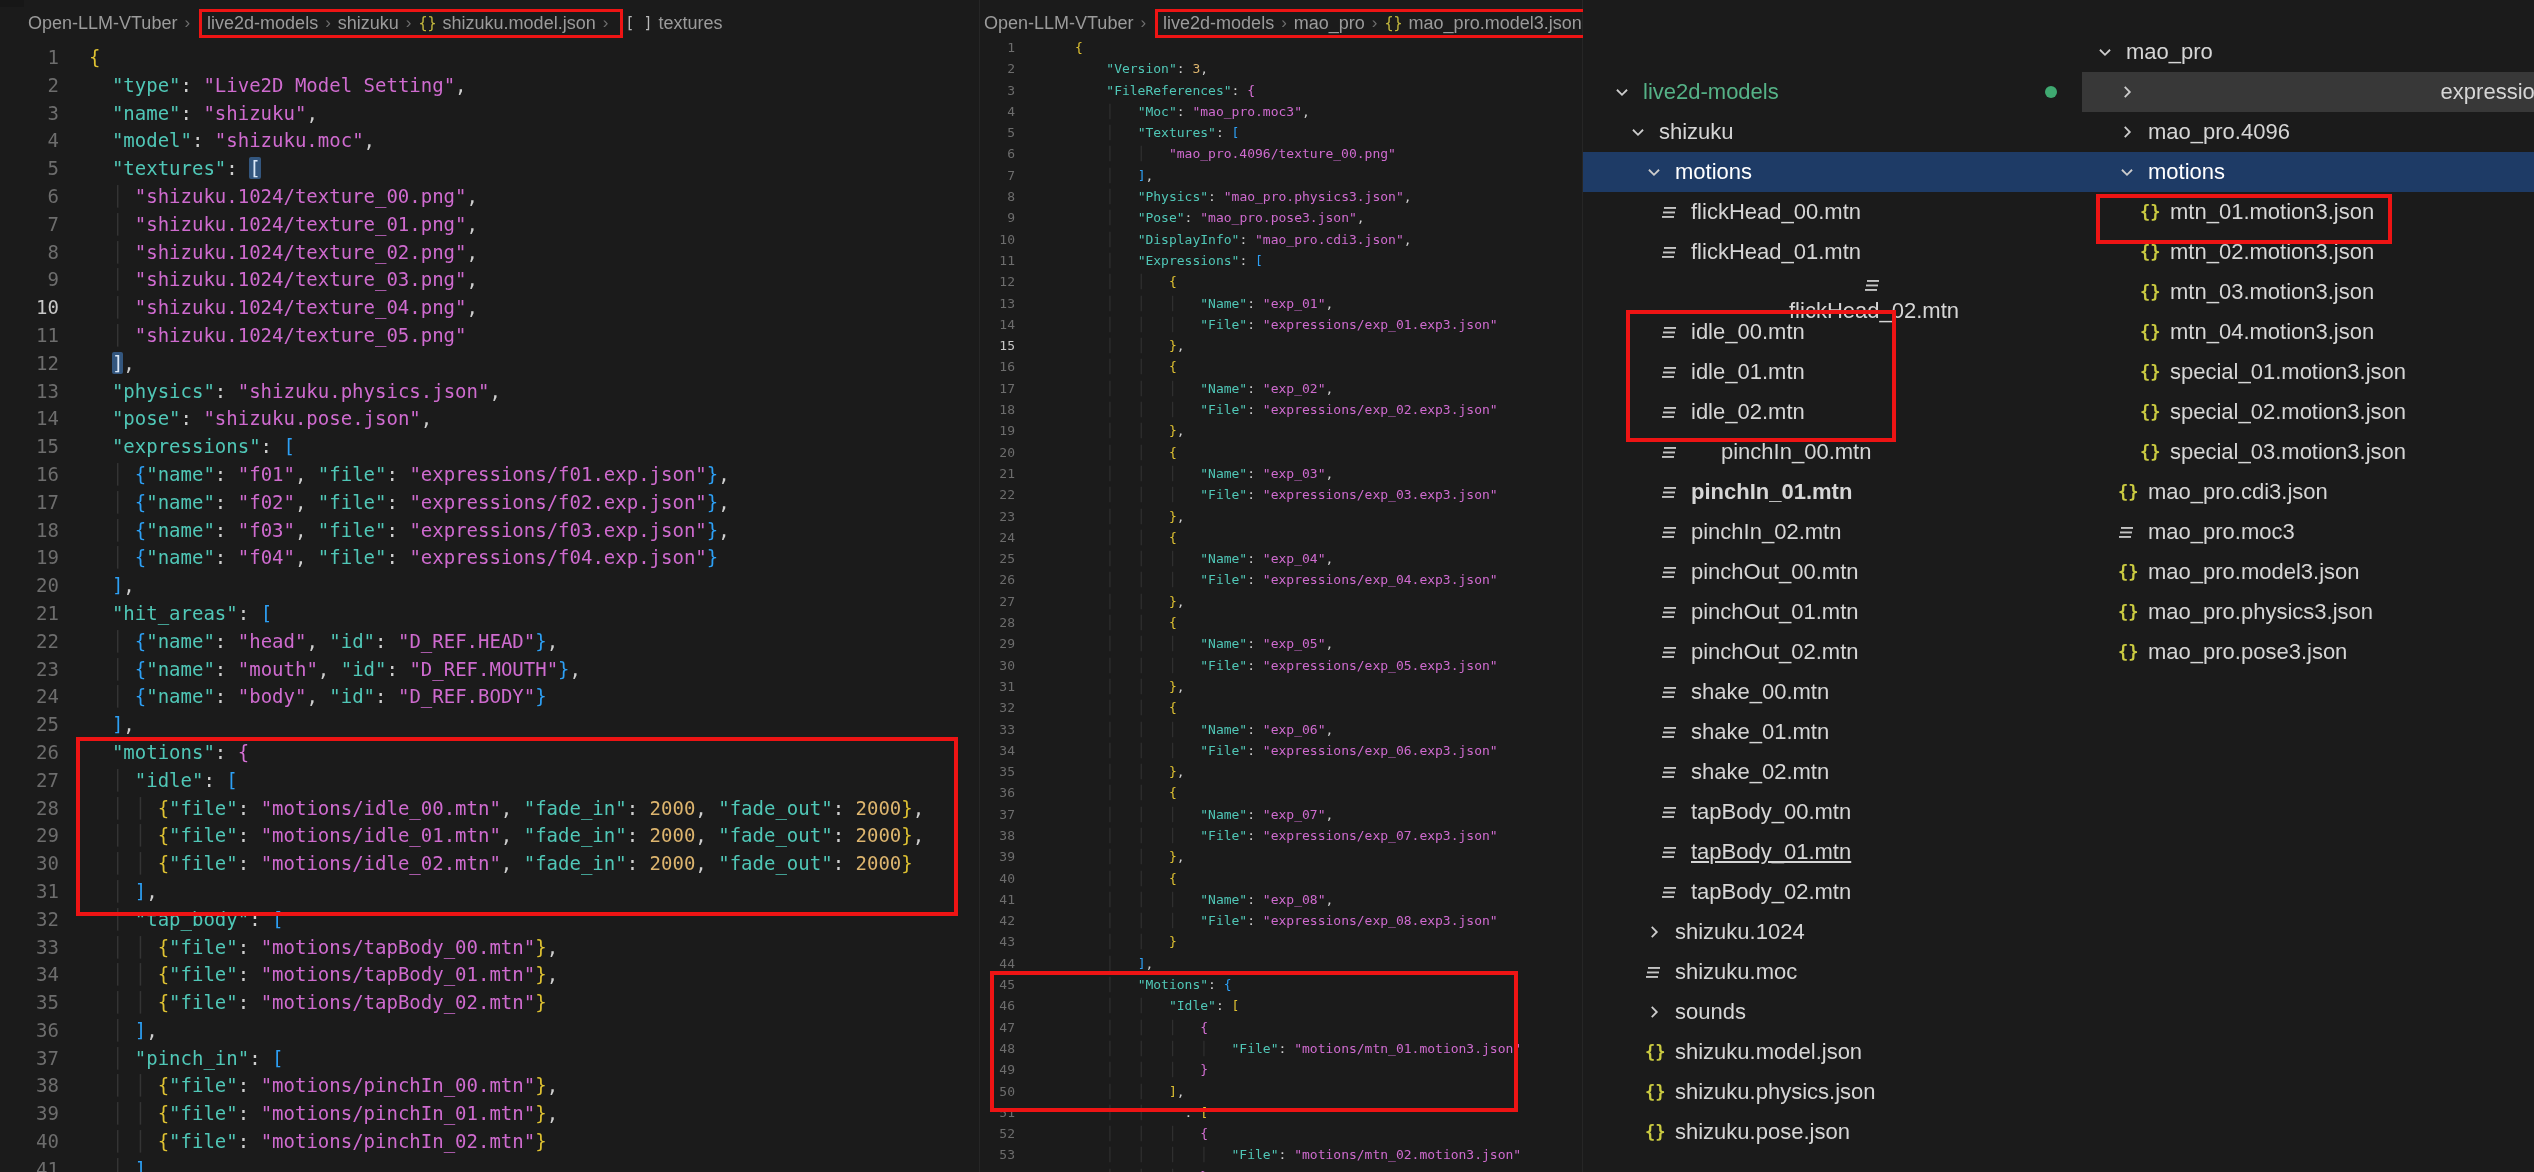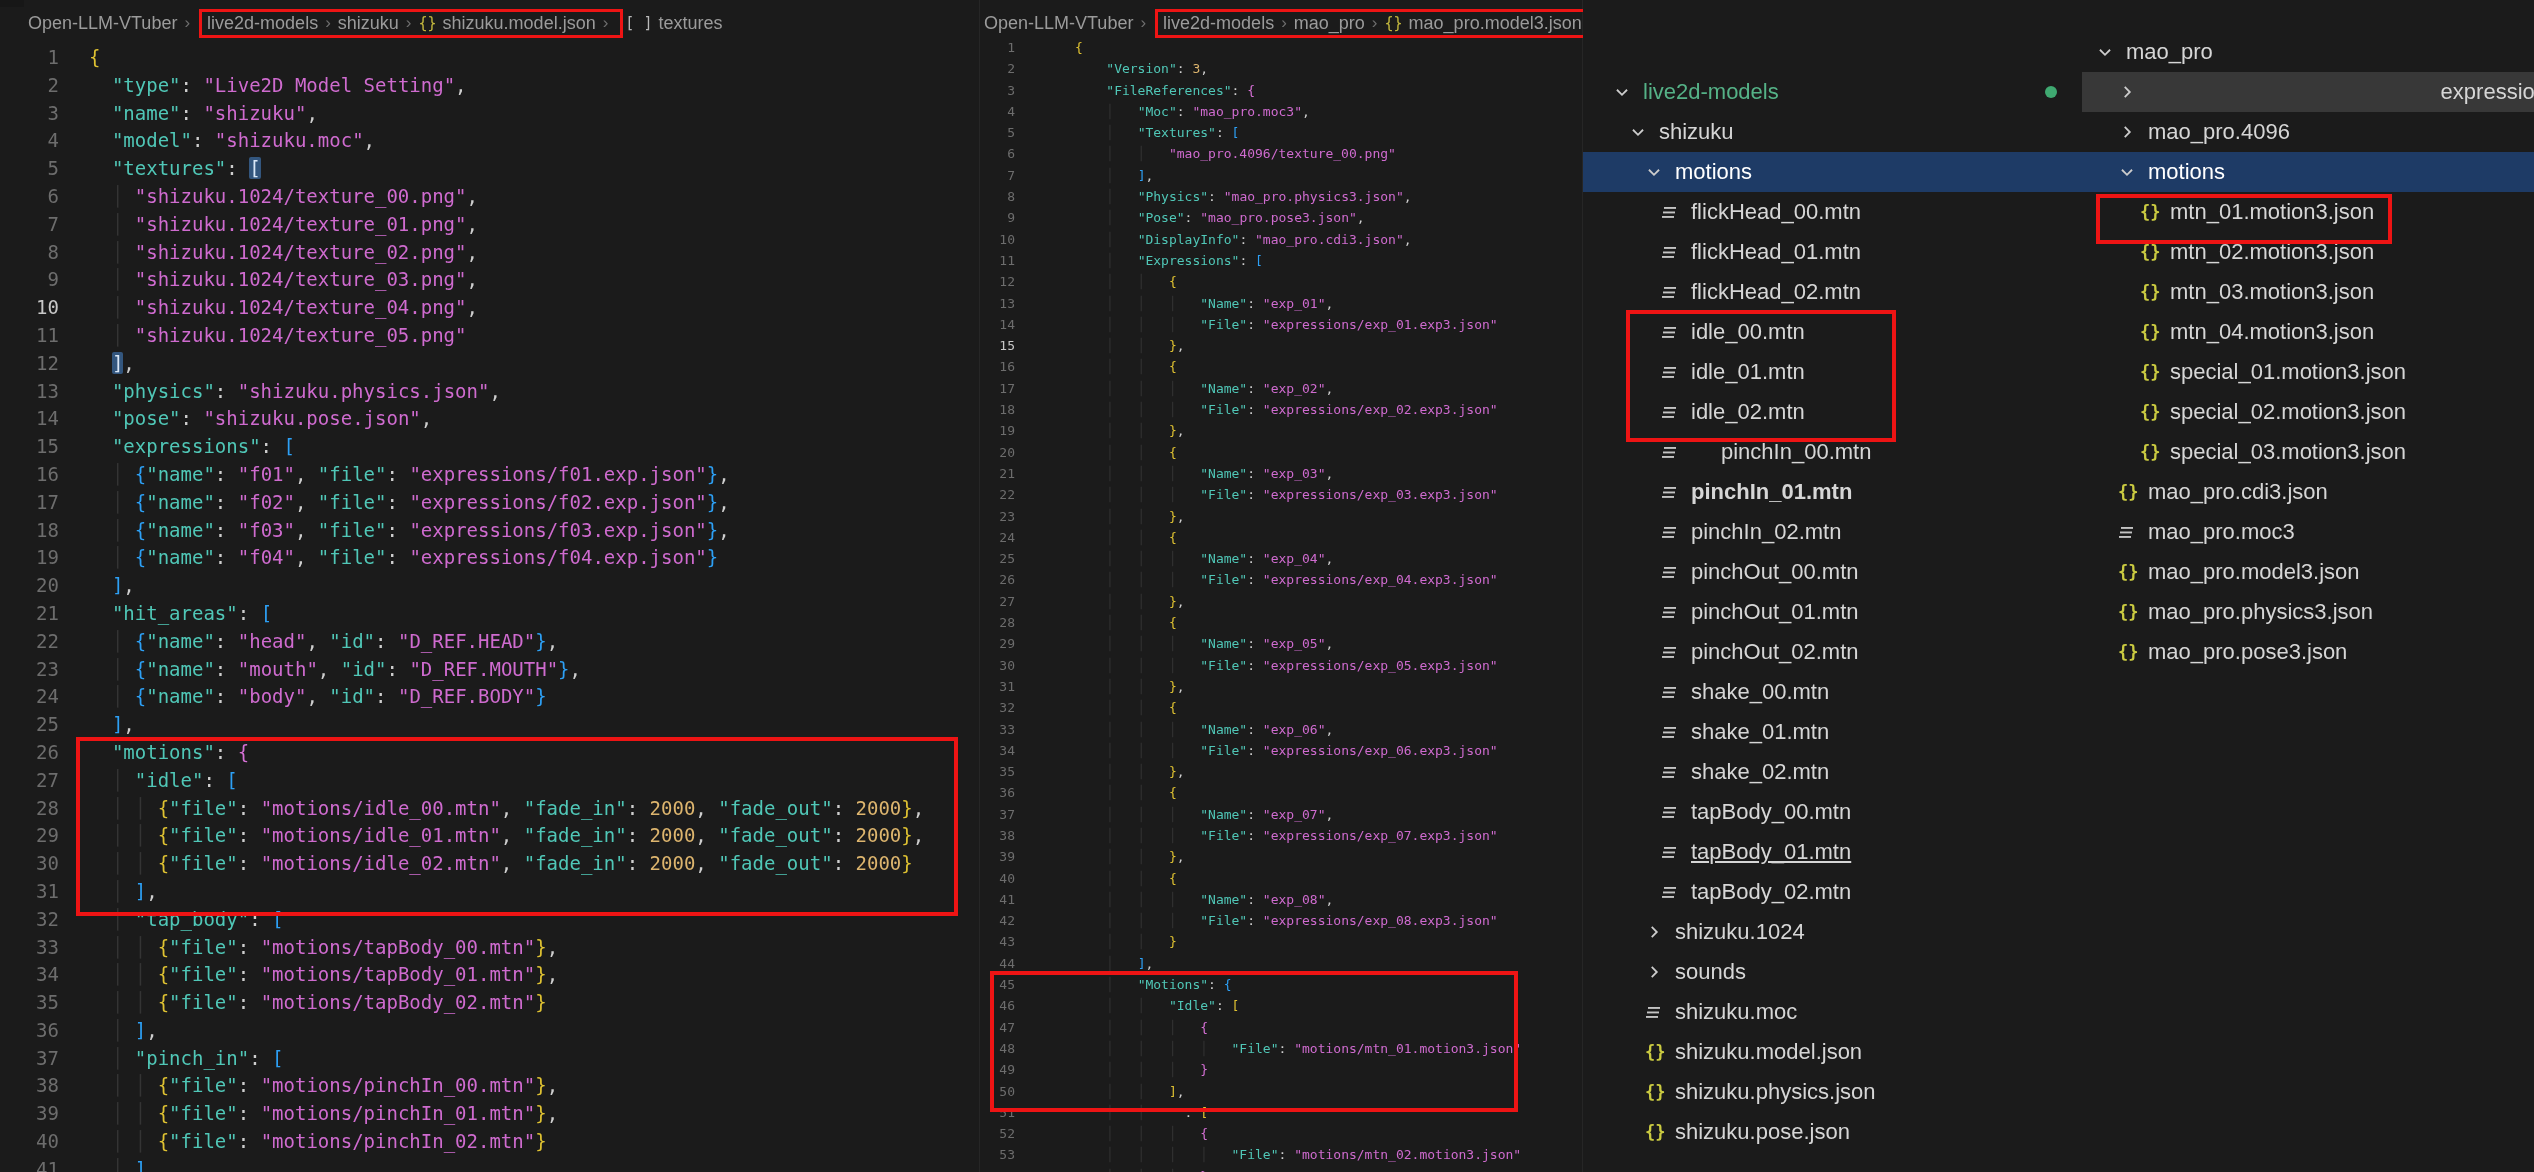--- a/index.html
+++ b/index.html
@@ -545,21 +545,21 @@
             <svg width="17" height="15" viewBox="0 0 17 15">
               <g fill="#c3c3c3">
                 <rect x="3" y="2" width="12" height="1.9"></rect>
                 <rect x="2" y="6.5" width="12" height="1.9"></rect>
                 <rect x="1" y="11" width="12" height="1.9"></rect>
               </g>
             </svg>
           </span>
           <span class="lbl">flickHead_01.mtn</span>
         </div>
-        <div class="trow" style="padding-left: 78px;">
+        <div class="trow" style="padding-left: 78px; flex-direction: column;">
           <span class="ic">
             <svg width="17" height="15" viewBox="0 0 17 15">
               <g fill="#c3c3c3">
                 <rect x="3" y="2" width="12" height="1.9"></rect>
                 <rect x="2" y="6.5" width="12" height="1.9"></rect>
                 <rect x="1" y="11" width="12" height="1.9"></rect>
               </g>
             </svg>
           </span>
           <span class="lbl">flickHead_02.mtn</span>
@@ -747,37 +747,37 @@
         <div class="trow" style="padding-left: 62px;">
           <span class="ic">
             <svg width="18" height="18" viewBox="0 0 16 16" fill="none" stroke="#cccccc" stroke-width="1.6">
               <path d="M6 3.5 L10.5 8 L6 12.5"></path>
             </svg>
           </span>
           <span class="lbl">shizuku.1024</span>
         </div>
         <div class="trow" style="padding-left: 62px;">
           <span class="ic">
+            <svg width="17" height="15" viewBox="0 0 17 15">
+              <g fill="#c3c3c3">
+                <rect x="3" y="2" width="12" height="1.9"></rect>
+                <rect x="2" y="6.5" width="12" height="1.9"></rect>
+                <rect x="1" y="11" width="12" height="1.9"></rect>
+              </g>
+            </svg>
+          </span>
+          <span class="lbl">shizuku.moc</span>
+        </div>
+        <div class="trow" style="padding-left: 62px;">
+          <span class="ic">
             <svg width="18" height="18" viewBox="0 0 16 16" fill="none" stroke="#cccccc" stroke-width="1.6">
               <path d="M6 3.5 L10.5 8 L6 12.5"></path>
             </svg>
           </span>
           <span class="lbl">sounds</span>
-        </div>
-        <div class="trow" style="padding-left: 62px;">
-          <span class="ic">
-            <svg width="17" height="15" viewBox="0 0 17 15">
-              <g fill="#c3c3c3">
-                <rect x="3" y="2" width="12" height="1.9"></rect>
-                <rect x="2" y="6.5" width="12" height="1.9"></rect>
-                <rect x="1" y="11" width="12" height="1.9"></rect>
-              </g>
-            </svg>
-          </span>
-          <span class="lbl">shizuku.moc</span>
         </div>
         <div class="trow" style="padding-left: 62px;">
           <span class="ic">
             <span class="fi-json">{}</span>
           </span>
           <span class="lbl">shizuku.model.json</span>
         </div>
         <div class="trow" style="padding-left: 62px;">
           <span class="ic">
             <span class="fi-json">{}</span>

